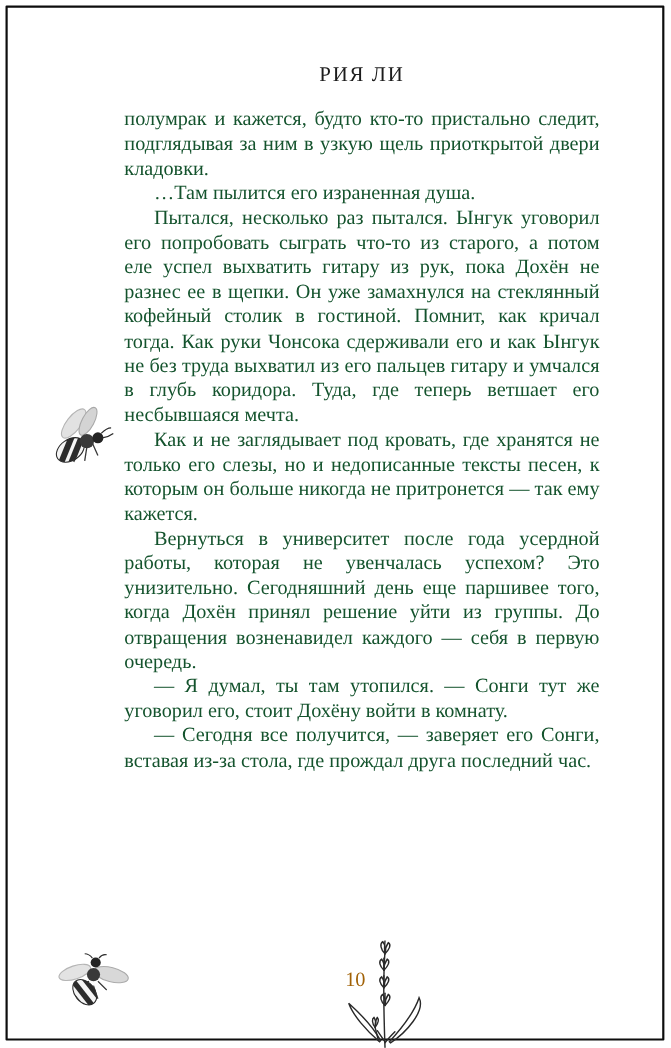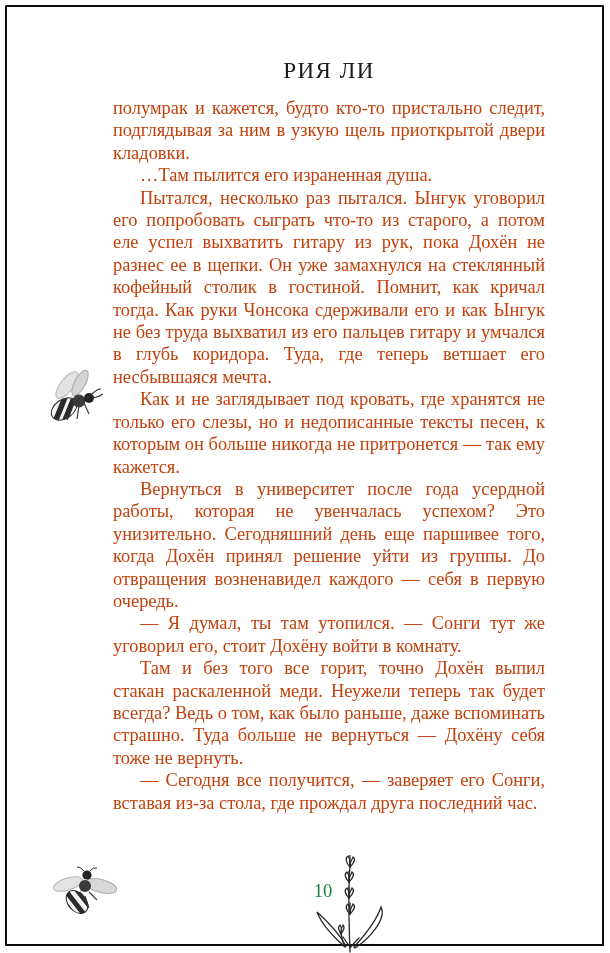--- a/index.html
+++ b/index.html
@@ -20,70 +20,69 @@
     left: 5px; top: 5px;
     width: 599px; height: 941px;
     box-sizing: border-box;
     border: 2px solid #0d0d0d;
     border-radius: 1px;
   }
   .running-head {
     position: absolute;
     left: 113px; top: 58px; width: 432px;
     text-align: center;
-    font-size: 23px;
+    font-size: 19px;
     letter-spacing: 1.5px;
     color: #1c1c1c;
   }
   .text-block {
     position: absolute;
     left: 113px; top: 97px; width: 432px;
     font-size: 18.4px;
     line-height: 22.4px;
     text-align: justify;
-    color: #c2410c;
+    color: #14532d;
   }
   .text-block p { margin: 0; }
   .text-block p.indent { text-indent: 27px; }
   .text-block p.italic { }
   .bee { position: absolute; }
   .bee-top    { left: 37px; top: 368px; }
   .bee-bottom { left: 51px; top: 866px; }
   .lavender {
     position: absolute;
     left: 297px; top: 855px;
     z-index: 3;
   }
   .page-number {
     position: absolute;
     left: 305px; top: 881px;
     width: 36px;
     text-align: center;
     font-size: 18.5px;
-    color: #15803d;
+    color: #a16207;
     z-index: 2;
   }
 </style>
 </head>
 <body>
 
 <div class="page">
 
   <div class="frame"></div>
 
   <div class="running-head">РИЯ ЛИ</div>
 
   <div class="text-block">
       <p class="">полумрак и кажется, будто кто-то пристально следит, подглядывая за ним в узкую щель приоткрытой двери кладовки.</p>
       <p class="italic indent">…Там пылится его израненная душа.</p>
       <p class="indent">Пытался, несколько раз пытался. Ынгук уговорил его попробовать сыграть что-то из старого, а потом еле успел выхватить гитару из рук, пока Дохён не разнес ее в щепки. Он уже замахнулся на стеклянный кофейный столик в гостиной. Помнит, как кричал тогда. Как руки Чонсока сдерживали его и как Ынгук не без труда выхватил из его пальцев гитару и умчался в глубь коридора. Туда, где теперь ветшает его несбывшаяся мечта.</p>
       <p class="indent">Как и не заглядывает под кровать, где хранятся не только его слезы, но и недописанные тексты песен, к которым он больше никогда не притронется — так ему кажется.</p>
       <p class="indent">Вернуться в университет после года усердной работы, которая не увенчалась успехом? Это унизительно. Сегодняшний день еще паршивее того, когда Дохён принял решение уйти из группы. До отвращения возненавидел каждого — себя в первую очередь.</p>
       <p class="indent">— Я думал, ты там утопился. — Сонги тут же уговорил его, стоит Дохёну войти в комнату.</p>
-      <p class="indent">Там и без того все горит, точно Дохён выпил стакан раскаленной меди. Неужели теперь так будет всегда? Ведь о том, как было раньше, даже вспоминать страшно. Туда больше не вернуться — Дохёну себя тоже не вернуть.</p>
       <p class="indent">— Сегодня все получится, — заверяет его Сонги, вставая из-за стола, где прождал друга последний час.</p>
     </div>
 
   <svg class="bee bee-top" width="74" height="60" viewBox="0 0 74 60">
     <defs>
       <clipPath id="abd1">
           <ellipse cx="27" cy="41" rx="14" ry="9.5" transform="rotate(-35 27 41)"></ellipse>
         </clipPath>
     </defs>
 

